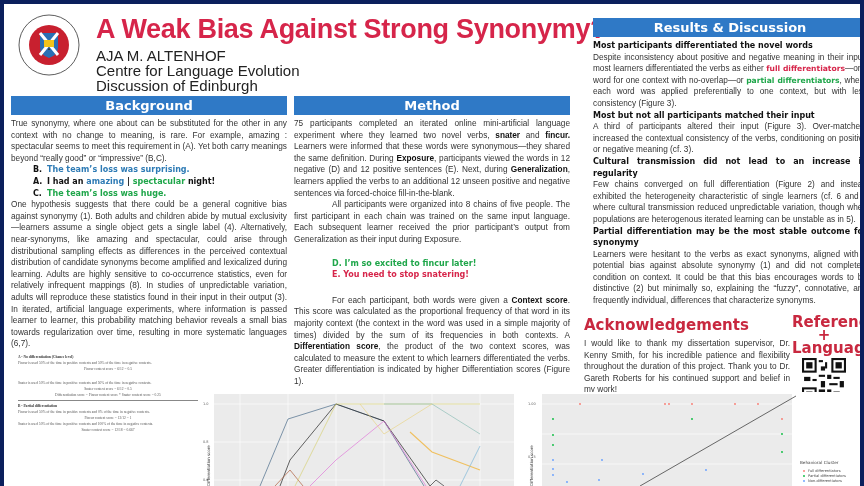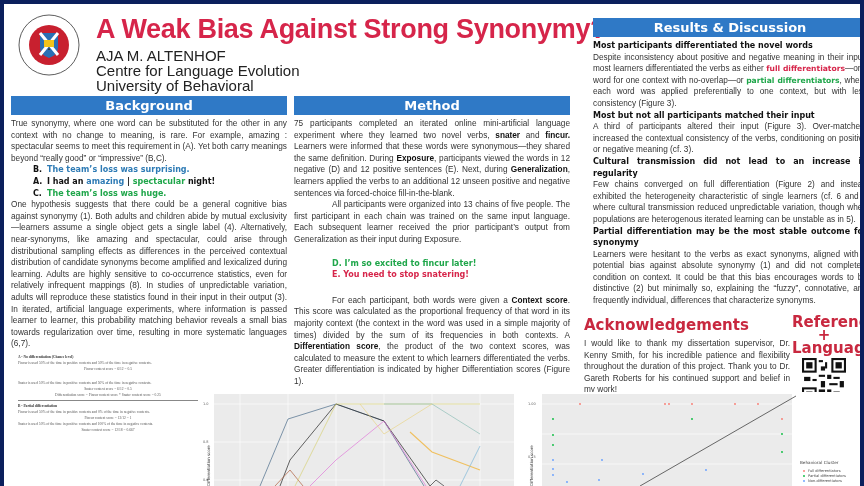--- a/index.html
+++ b/index.html
@@ -35,28 +35,28 @@
       <circle cx="31" cy="31" r="20" fill="#c8202f"></circle>
       <path d="M22 19 h18 v14 q0 8 -9 11 q-9 -3 -9 -11z" fill="#2a6fb4"></path>
       <path d="M22 19 L40 41 M40 19 L22 41" stroke="#fff" stroke-width="3"></path>
       <rect x="26" y="26" width="10" height="7" fill="#f2c31a"></rect>
       <path d="M30 36 l1 -3 l1 3z" fill="#333"></path>
     </svg>
     <div class="title">A Weak Bias Against Strong Synonymy?</div>
     <div class="author">
       <div>AJA M. ALTENHOF</div>
       <div>Centre for Language Evolution</div>
-      <div>University of Behavioral</div>
+      <div>Discussion of Edinburgh</div>
     </div>
   </div>
 
   <div class="col bg">
     <div class="sec-head">Background</div>
     <div class="txt" style="margin-top:3px;">
-      <p>True synonymy, where one word can be substituted for the other in any context with no change to meaning, is rare. For example, amazing : spectacular seems to meet this requirement in (A). Yet both carry meanings beyond “really good” or “impressive” (B,C).</p>
+      <p>True synonymy, where one about can be substituted for the other in any context with no change to meaning, is rare. For example, amazing : spectacular seems to meet this requirement in (A). Yet both carry meanings beyond “really good” or “impressive” (B,C).</p>
       <div class="ex" style="padding-left:22px;">
         <span class="dark" style="display:inline-block;width:14px;">B.</span><span class="blue">The team’s loss was surprising.</span>
       </div>
       <div class="ex" style="padding-left:22px;">
         <span class="dark" style="display:inline-block;width:14px;">A.</span><span class="dark">I had an </span><span class="blue">amazing</span><span class="dark"> | </span><span class="green">spectacular</span><span class="dark"> night!</span>
       </div>
       <div class="ex" style="padding-left:22px;">
         <span class="dark" style="display:inline-block;width:14px;">C.</span><span class="green">The team’s loss was huge.</span>
       </div>
       <p>One hypothesis suggests that there could be a general cognitive bias against synonymy (1). Both adults and children abide by mutual exclusivity—learners assume a single object gets a single label (4). Alternatively, near-synonyms, like amazing and spectacular, could arise through distributional sampling effects as differences in the perceived contextual distribution of candidate synonyms become amplified and lexicalized during learning. Adults are highly sensitive to co-occurrence statistics, even for relatively infrequent mappings (8). In studies of unpredictable variation, adults will reproduce these statistics found in their input in their output (3). In iterated, artificial language experiments, where information is passed learner to learner, this probability matching behavior reveals a small bias towards regularization over time, resulting in more systematic languages (6,7).</p>
@@ -76,21 +76,21 @@
     <div>Fincur is used 50% of the time in positive contexts and 0% of the time in negative contexts.</div>
     <div style="text-align:center;">Fincur context score = 12/12 = 1</div>
     <div>Snater is used 50% of the time in positive contexts and 100% of the time in negative contexts.</div>
     <div style="text-align:center;">Snater context score = 12/18 = 0.667</div>
   </div>
 
   <div class="col me">
     <div class="sec-head">Method</div>
     <div class="txt" style="margin-top:3px;">
       <p><span>75 participants completed an iterated online mini-artificial language experiment where they learned two novel verbs, </span><b class="dark">snater</b><span> and </span><b class="dark">fincur.</b><span> Learners were informed that these words were synonymous—they shared the same definition. During </span><b class="dark">Exposure</b><span>, participants viewed the words in 12 negative (D) and 12 positive sentences (E). Next, during </span><b class="dark">Generalization</b><span>, learners applied the verbs to an additional 12 unseen positive and negative sentences via forced-choice fill-in-the-blank.</span></p>
-      <p style="text-indent:38px;">All participants were organized into 13 chains of five people. The first participant in each chain was trained on the same input language. Each subsequent learner received the prior participant’s output from Generalization as their input during Exposure.</p>
+      <p style="text-indent:38px;">All participants were organized into 8 chains of five people. The first participant in each chain was trained on the same input language. Each subsequent learner received the prior participant’s output from Generalization as their input during Exposure.</p>
       <div style="height:12px;"></div>
       <div class="ex green" style="padding-left:38px;">D. I’m so excited to fincur later!</div>
       <div class="ex red" style="padding-left:38px;">E. You need to stop snatering!</div>
       <div style="height:14px;"></div>
       <p style="text-indent:38px;"><span>For each participant, both words were given a </span><b class="dark">Context score</b><span>. This score was calculated as the proportional frequency of that word in its majority context (the context in the word was used in a simple majority of times) divided by the sum of its frequencies in both contexts. A </span><b class="dark">Differentiation score</b><span>, the product of the two context scores, was calculated to measure the extent to which learners differentiated the verbs. Greater differentiation is indicated by higher Differentiation scores (Figure 1).</span></p>
     </div>
   </div>
 
   <svg class="fig" style="left:196px;top:388px;" width="320" height="94" viewBox="0 0 320 94">
     <rect class="plotbg" x="14" y="2" width="300" height="92"></rect>

